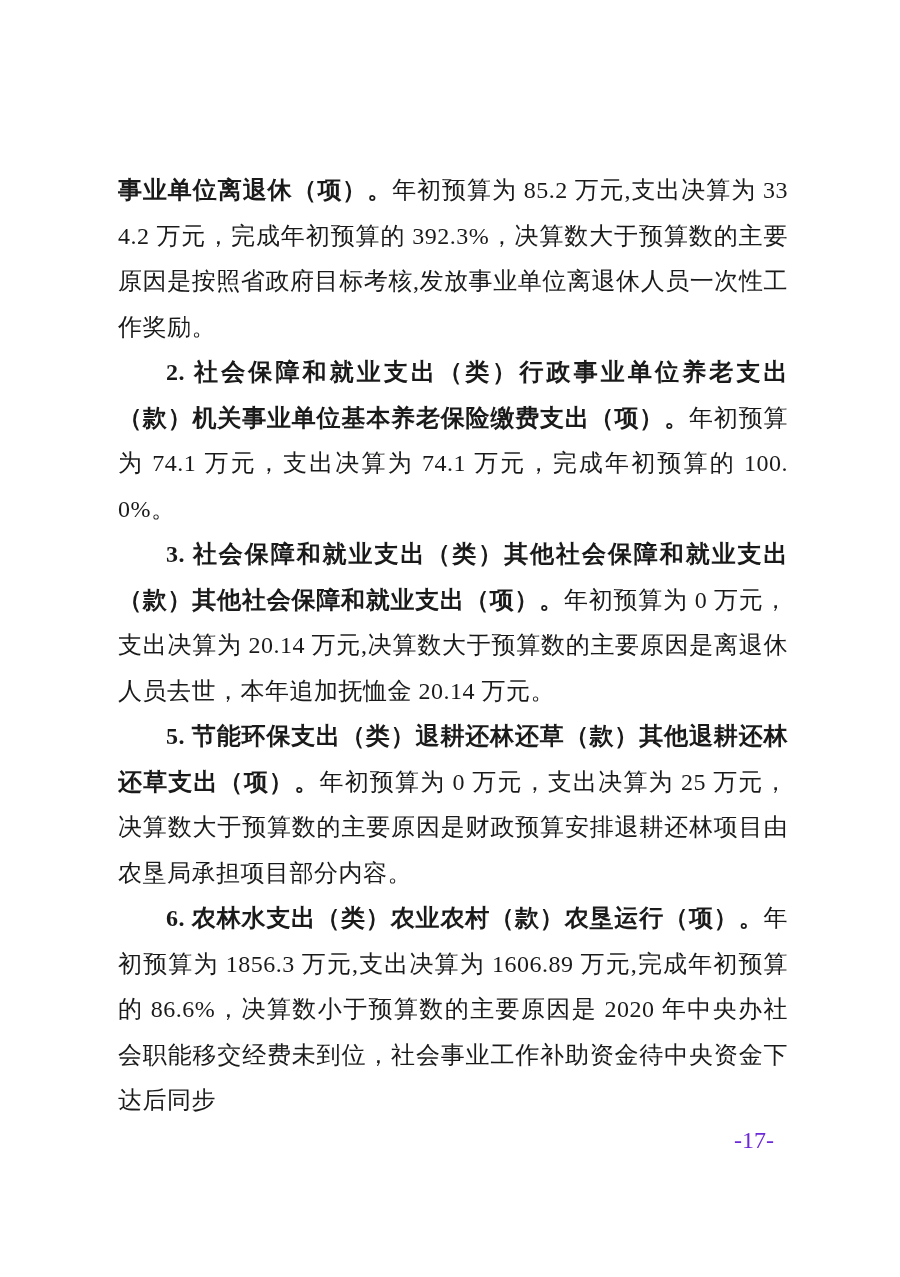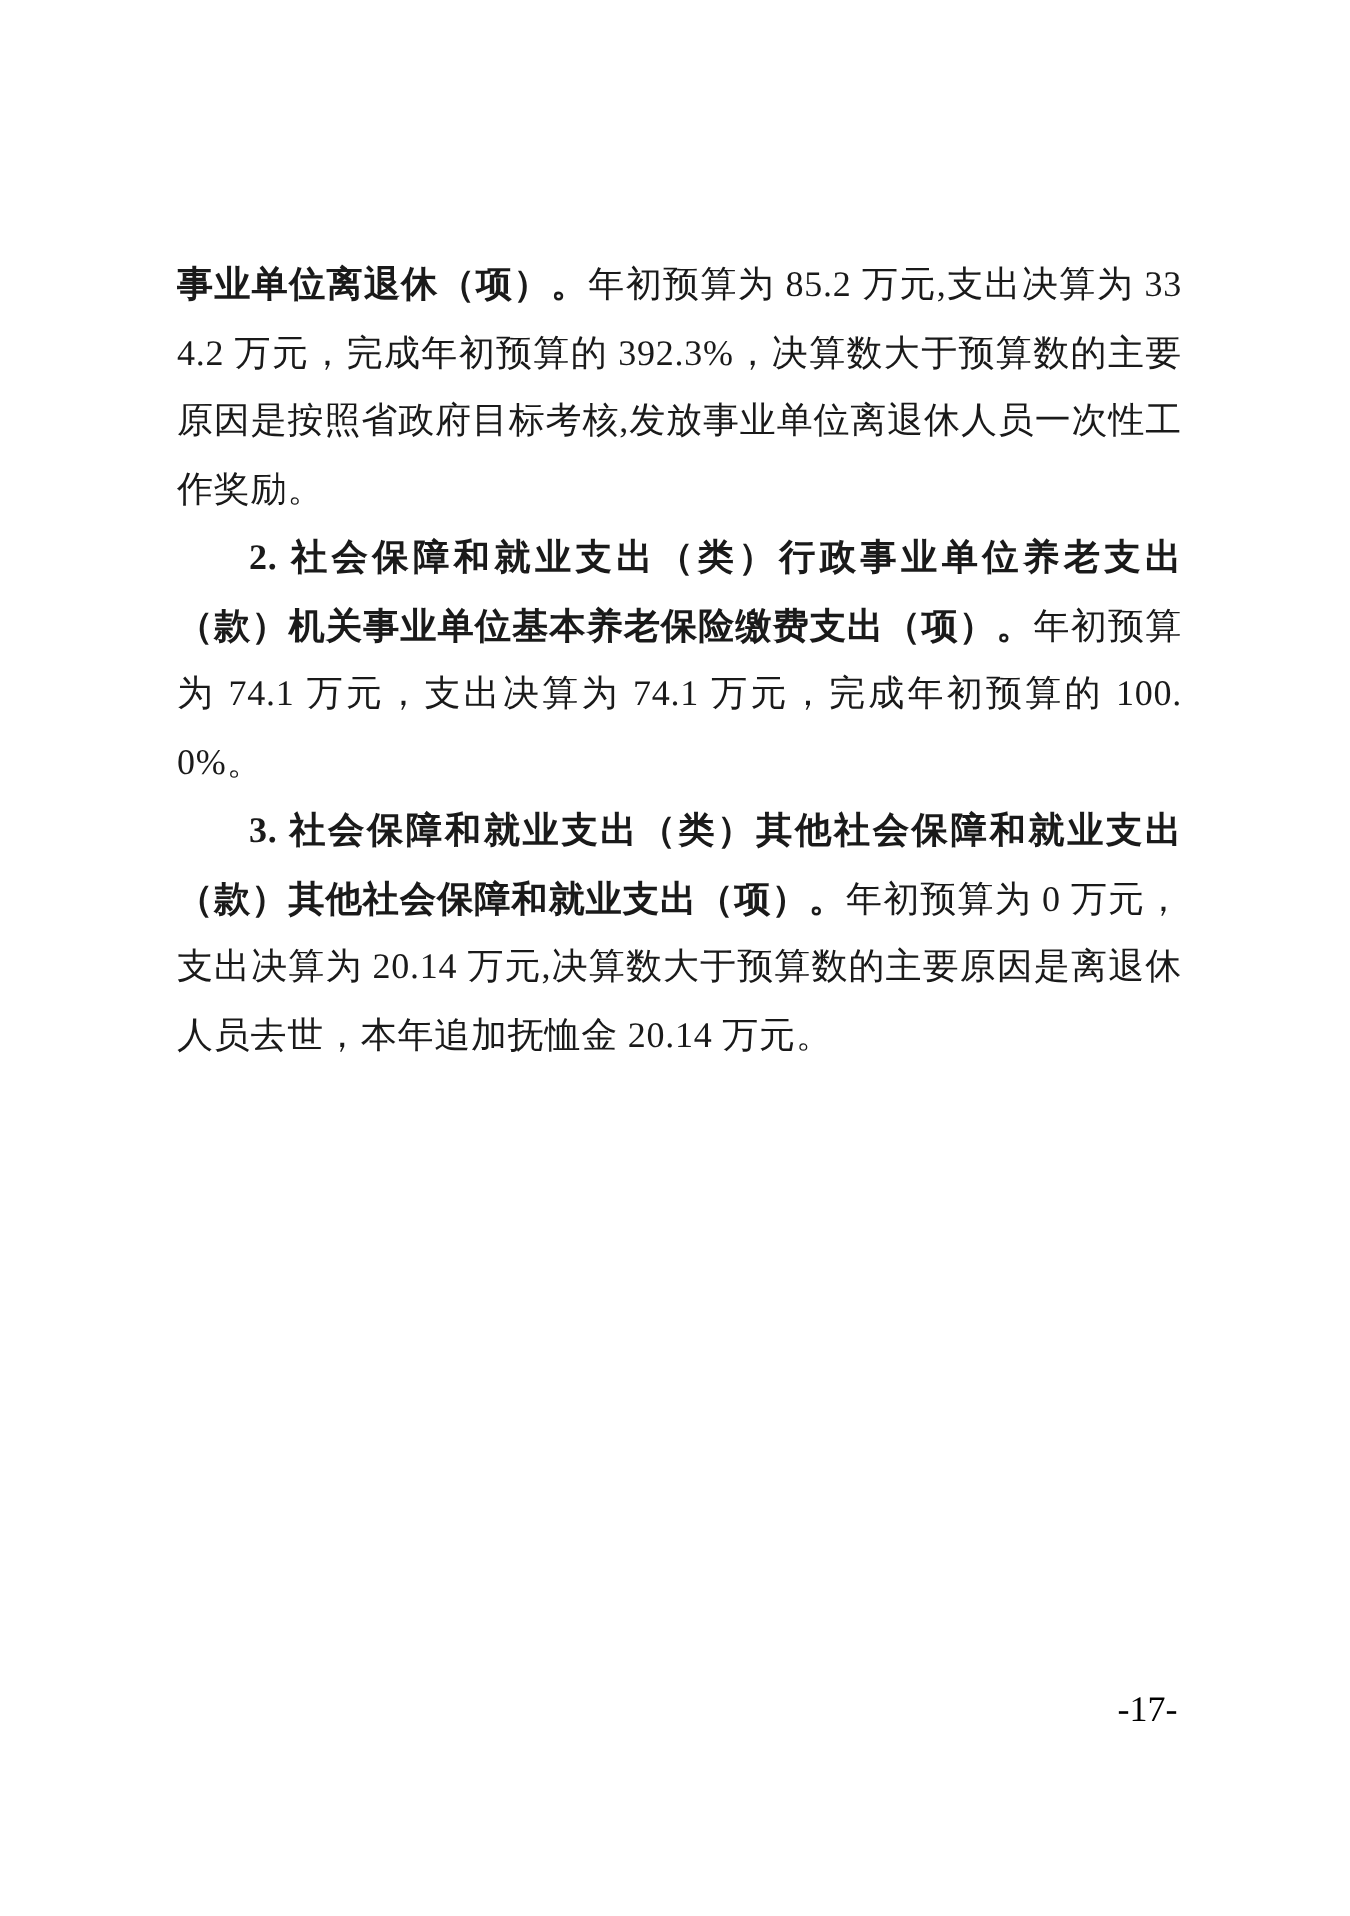--- a/index.html
+++ b/index.html
@@ -43,25 +43,25 @@
   }
   .lead {
     font-weight: 700;
   }
   .rest {
     font-weight: 400;
   }
   .page-number {
     position: absolute;
     top: 1126px;
-    right: 115px;
+    right: 126px;
     font-size: 24px;
     line-height: 28px;
     font-weight: 400;
-    color: #000000;
+    color: #6d28d9;
   }
 </style>
 </head>
 <body>
 
 <div class="page">
 
   <div class="text-block">
 
     <p class="para">
@@ -70,19 +70,25 @@
 
     <p class="para indent">
       <span class="lead">2. 社会保障和就业支出（类）行政事业单位养老支出（款）机关事业单位基本养老保险缴费支出（项）。</span><span class="rest">年初预算为 74.1 万元，支出决算为 74.1 万元，完成年初预算的 100.0%。</span>
     </p>
 
     <p class="para indent">
       <span class="lead">3. 社会保障和就业支出（类）其他社会保障和就业支出（款）其他社会保障和就业支出（项）。</span><span class="rest">年初预算为 0 万元，支出决算为 20.14 万元,决算数大于预算数的主要原因是离退休人员去世，本年追加抚恤金 20.14 万元。</span>
     </p>
 
 
+    <p class="para indent">
+      <span class="lead">5. 节能环保支出（类）退耕还林还草（款）其他退耕还林还草支出（项）。</span><span class="rest">年初预算为 0 万元，支出决算为 25 万元，决算数大于预算数的主要原因是财政预算安排退耕还林项目由农垦局承担项目部分内容。</span>
+    </p>
 
+    <p class="para indent">
+      <span class="lead">6. 农林水支出（类）农业农村（款）农垦运行（项）。</span><span class="rest">年初预算为 1856.3 万元,支出决算为 1606.89 万元,完成年初预算的 86.6%，决算数小于预算数的主要原因是 2020 年中央办社会职能移交经费未到位，社会事业工作补助资金待中央资金下达后同步</span>
+    </p>
 
   </div>
 
   <div class="page-number">-17-</div>
 
 </div>
 
 </body></html>

